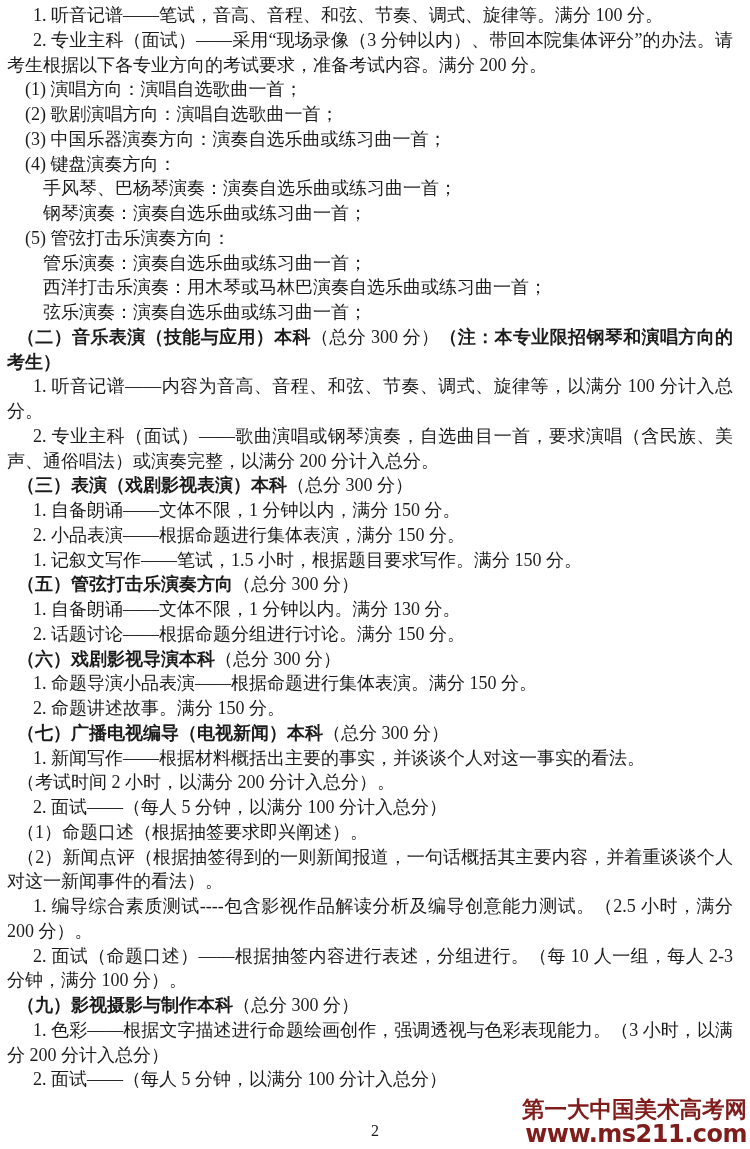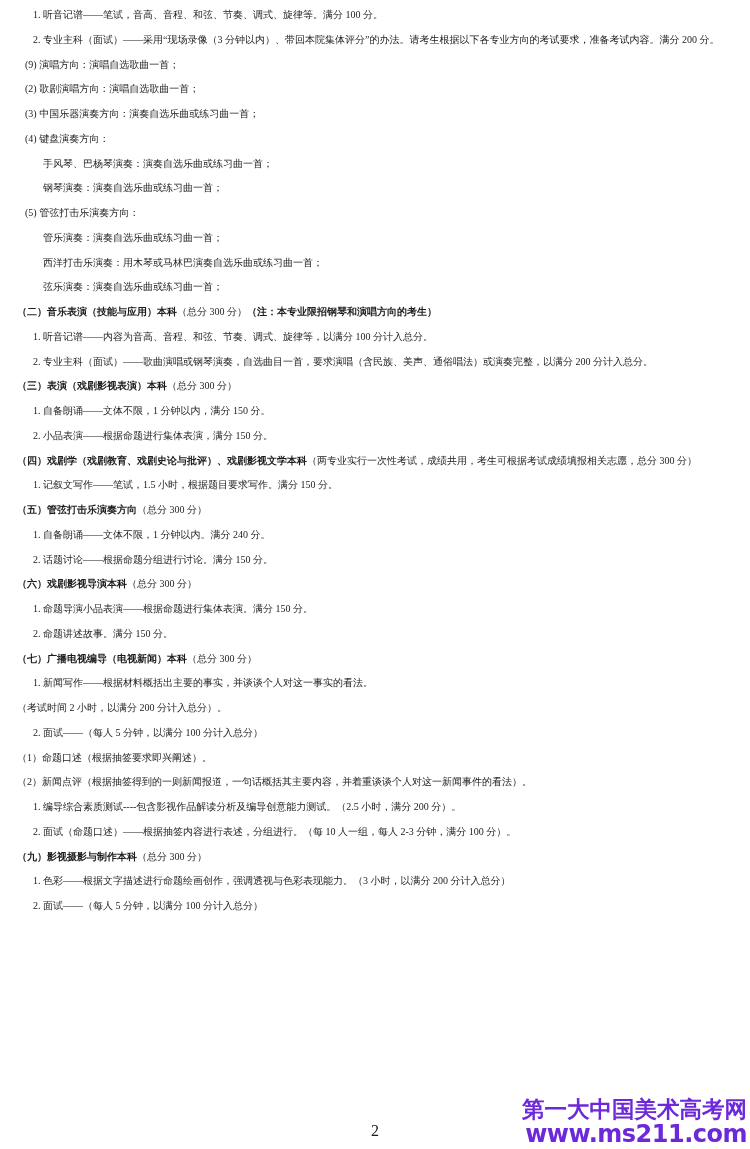--- a/index.html
+++ b/index.html
@@ -11,21 +11,21 @@
     position: relative;
     overflow: hidden;
   }
   .page {
     position: relative;
     width: 750px; height: 1149px;
     background: #ffffff;
   }
   .doc {
     padding: 3px 17px 0 7px;
-    font-size: 10px;
+    font-size: 18px;
     line-height: 24.75px;
     text-align: justify;
   }
   .doc p { margin: 0; padding: 0; }
   .num    { text-indent: 26px; }
   .item   { text-indent: 18px; }
   .sub    { text-indent: 36px; }
   .header { text-indent: 10px; }
   .paren  { text-indent: 10px; }
   .bold   { font-weight: 700; font-family: Liberation Serif, serif; }
@@ -60,57 +60,56 @@
   }
 </style>
 </head>
 <body style="background: rgb(255, 255, 255); color: rgb(28, 28, 28);">
 
 <div class="page">
 
   <div class="doc" id="doc">
       <p class="num"><span>1. 听音记谱——笔试，音高、音程、和弦、节奏、调式、旋律等。满分 100 分。</span></p>
       <p class="num"><span>2. 专业主科（面试）——采用“现场录像（3 分钟以内）、带回本院集体评分”的办法。请考生根据以下各专业方向的考试要求，准备考试内容。满分 200 分。</span></p>
-      <p class="item"><span>(9) 演唱方向：演唱自选歌曲一首；</span></p>
+      <p class="item"><span>(1) 演唱方向：演唱自选歌曲一首；</span></p>
       <p class="item"><span>(2) 歌剧演唱方向：演唱自选歌曲一首；</span></p>
       <p class="item"><span>(3) 中国乐器演奏方向：演奏自选乐曲或练习曲一首；</span></p>
       <p class="item"><span>(4) 键盘演奏方向：</span></p>
       <p class="sub"><span>手风琴、巴杨琴演奏：演奏自选乐曲或练习曲一首；</span></p>
       <p class="sub"><span>钢琴演奏：演奏自选乐曲或练习曲一首；</span></p>
       <p class="item"><span>(5) 管弦打击乐演奏方向：</span></p>
       <p class="sub"><span>管乐演奏：演奏自选乐曲或练习曲一首；</span></p>
       <p class="sub"><span>西洋打击乐演奏：用木琴或马林巴演奏自选乐曲或练习曲一首；</span></p>
       <p class="sub"><span>弦乐演奏：演奏自选乐曲或练习曲一首；</span></p>
       <p class="header"><span class="bold">（二）音乐表演（技能与应用）本科</span><span>（总分 300 分）</span><span class="bold">（注：本专业限招钢琴和演唱方向的考生）</span></p>
       <p class="num"><span>1. 听音记谱——内容为音高、音程、和弦、节奏、调式、旋律等，以满分 100 分计入总分。</span></p>
       <p class="num"><span>2. 专业主科（面试）——歌曲演唱或钢琴演奏，自选曲目一首，要求演唱（含民族、美声、通俗唱法）或演奏完整，以满分 200 分计入总分。</span></p>
       <p class="header"><span class="bold">（三）表演（戏剧影视表演）本科</span><span>（总分 300 分）</span></p>
       <p class="num"><span>1. 自备朗诵——文体不限，1 分钟以内，满分 150 分。</span></p>
       <p class="num"><span>2. 小品表演——根据命题进行集体表演，满分 150 分。</span></p>
-      <p class="header"><span class="bold">（四）戏剧学（戏剧教育、戏剧史论与批评）、戏剧影视文学本科</span><span>（两专业实行一次性考试，成绩共用，考生可根据考试成绩填报相关志愿，总分 300 分）</span></p>
       <p class="num"><span>1. 记叙文写作——笔试，1.5 小时，根据题目要求写作。满分 150 分。</span></p>
       <p class="header"><span class="bold">（五）管弦打击乐演奏方向</span><span>（总分 300 分）</span></p>
-      <p class="num"><span>1. 自备朗诵——文体不限，1 分钟以内。满分 240 分。</span></p>
+      <p class="num"><span>1. 自备朗诵——文体不限，1 分钟以内。满分 130 分。</span></p>
       <p class="num"><span>2. 话题讨论——根据命题分组进行讨论。满分 150 分。</span></p>
       <p class="header"><span class="bold">（六）戏剧影视导演本科</span><span>（总分 300 分）</span></p>
       <p class="num"><span>1. 命题导演小品表演——根据命题进行集体表演。满分 150 分。</span></p>
       <p class="num"><span>2. 命题讲述故事。满分 150 分。</span></p>
       <p class="header"><span class="bold">（七）广播电视编导（电视新闻）本科</span><span>（总分 300 分）</span></p>
       <p class="num"><span>1. 新闻写作——根据材料概括出主要的事实，并谈谈个人对这一事实的看法。</span></p>
       <p class="paren"><span>（考试时间 2 小时，以满分 200 分计入总分）。</span></p>
       <p class="num"><span>2. 面试——（每人 5 分钟，以满分 100 分计入总分）</span></p>
       <p class="paren"><span>（1）命题口述（根据抽签要求即兴阐述）。</span></p>
       <p class="paren"><span>（2）新闻点评（根据抽签得到的一则新闻报道，一句话概括其主要内容，并着重谈谈个人对这一新闻事件的看法）。</span></p>
       <p class="num"><span>1. 编导综合素质测试----包含影视作品解读分析及编导创意能力测试。（2.5 小时，满分 200 分）。</span></p>
       <p class="num"><span>2. 面试（命题口述）——根据抽签内容进行表述，分组进行。（每 10 人一组，每人 2-3 分钟，满分 100 分）。</span></p>
       <p class="header"><span class="bold">（九）影视摄影与制作本科</span><span>（总分 300 分）</span></p>
       <p class="num"><span>1. 色彩——根据文字描述进行命题绘画创作，强调透视与色彩表现能力。（3 小时，以满分 200 分计入总分）</span></p>
       <p class="num"><span>2. 面试——（每人 5 分钟，以满分 100 分计入总分）</span></p>
     </div>
 
   <div class="page-number">2</div>
 
-  <div class="watermark" style="color: #6d28d9;">
+  <div class="watermark" style="color: #7f1d1d;">
     <span class="wm-title">第一大中国美术高考网</span>
     <span class="wm-url">www.ms211.com</span>
   </div>
 
 </div>
 
 </body></html>

